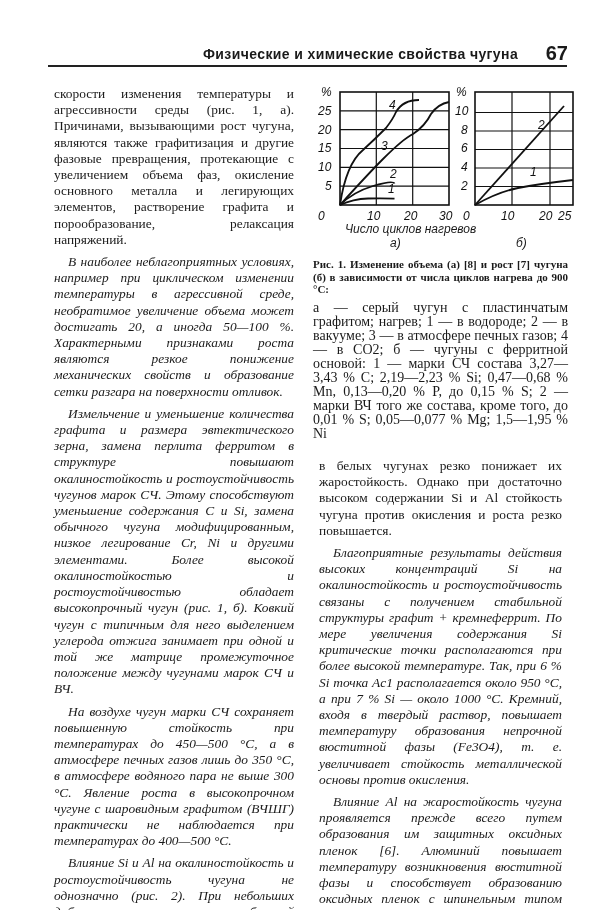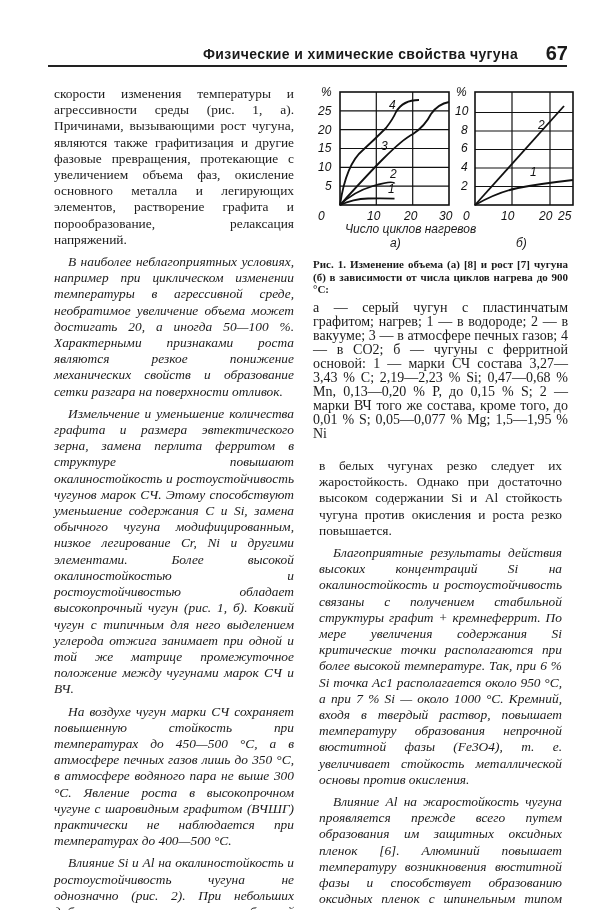--- a/index.html
+++ b/index.html
@@ -109,17 +109,17 @@
   <div style="position:absolute;left:77px;top:152px;font-family:'Liberation Sans','DejaVu Sans',sans-serif;font-style:italic;font-size:12px;">а)</div>
   <div style="position:absolute;left:203px;top:152px;font-family:'Liberation Sans','DejaVu Sans',sans-serif;font-style:italic;font-size:12px;">б)</div>
 </div>
 
 <div class="caption">
   <div class="title">Рис. 1. Изменение объема (а) [8] и рост [7] чугуна (б) в зависимости от числа циклов нагрева до 900 °С:</div>
   <div class="body">а — серый чугун с пластинчатым графитом; нагрев; 1 — в водороде; 2 — в вакууме; 3 — в атмосфере печных газов; 4 — в CO2; б — чугуны с ферритной основой: 1 — марки СЧ состава 3,27—3,43 % C; 2,19—2,23 % Si; 0,47—0,68 % Mn, 0,13—0,20 % P, до 0,15 % S; 2 — марки ВЧ того же состава, кроме того, до 0,01 % S; 0,05—0,077 % Mg; 1,5—1,95 % Ni</div>
 </div>
 
 <div class="col right-text">
-  <p>в белых чугунах резко следует их жаростойкость. Однако при достаточно высоком содержании Si и Al стойкость чугуна против окисления и роста резко повышается.</p>
+  <p>в белых чугунах резко понижает их жаростойкость. Однако при достаточно высоком содержании Si и Al стойкость чугуна против окисления и роста резко повышается.</p>
   <p class="ind">Благоприятные результаты действия высоких концентраций Si на окалиностойкость и ростоустойчивость связаны с получением стабильной структуры графит + кремнеферрит. По мере увеличения содержания Si критические точки располагаются при более высокой температуре. Так, при 6 % Si точка Ac1 располагается около 950 °С, а при 7 % Si — около 1000 °С. Кремний, входя в твердый раствор, повышает температуру образования непрочной вюститной фазы (Fe3O4), т. е. увеличивает стойкость металлической основы против окисления.</p>
   <p class="ind">Влияние Al на жаростойкость чугуна проявляется прежде всего путем образования им защитных оксидных пленок [6]. Алюминий повышает температуру возникновения вюститной фазы и способствует образованию оксидных пленок с шпинельным типом решетки (FeO·Al2O3).</p>
   <p class="ind">На уменьшение роста и окисления отливок хром влияет уже при небольших количествах (0,5—1,5 %; рис. 2, а). Ввод хрома в таких количествах тор-</p>
 </div>
 
 </body></html>

